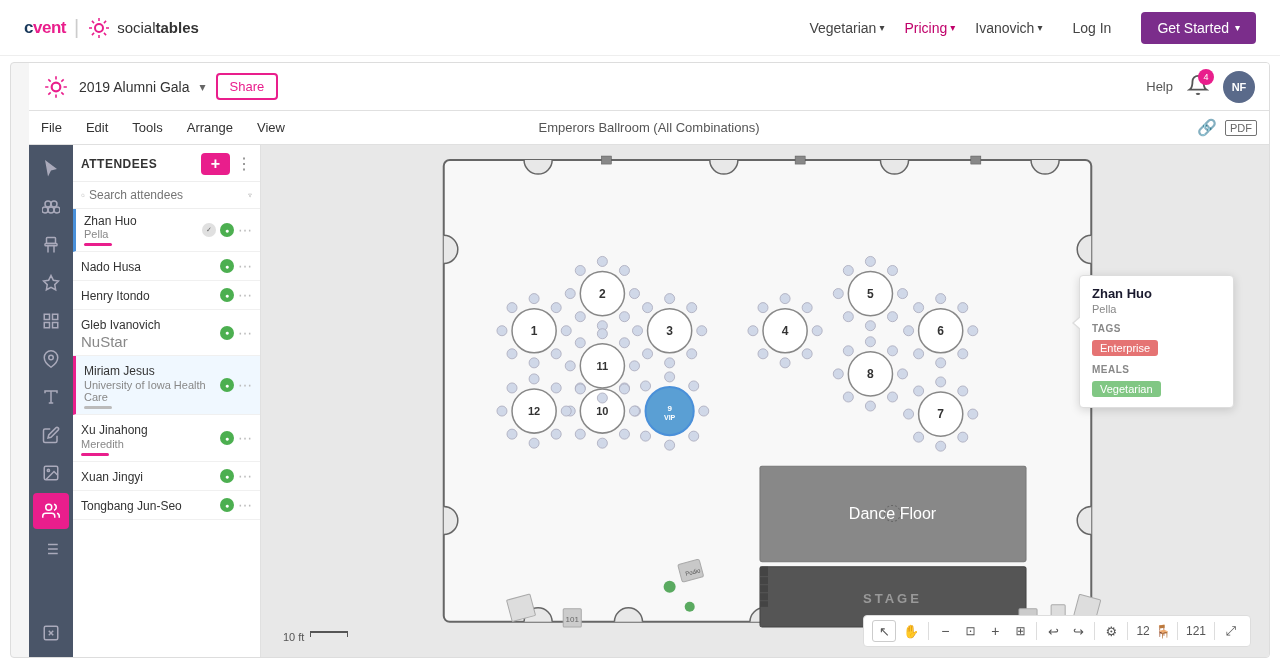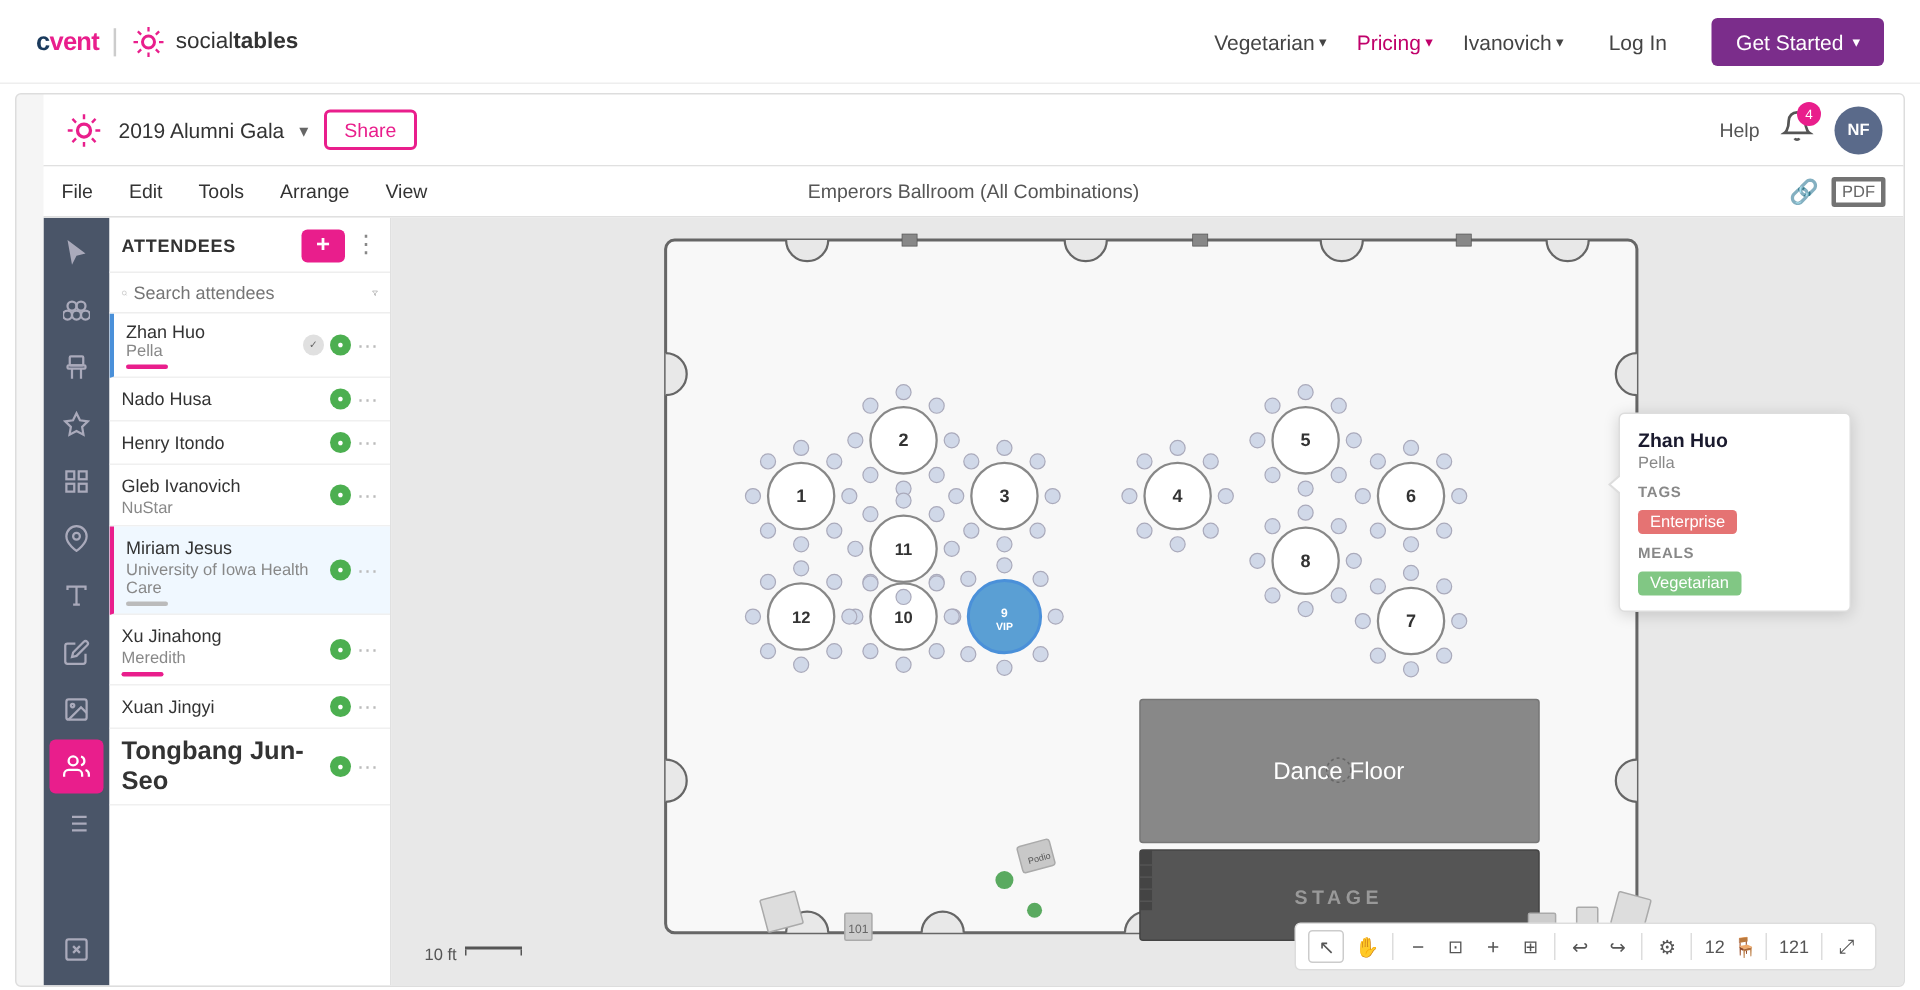--- a/index.html
+++ b/index.html
@@ -86,21 +86,21 @@
 
   <div style="display:flex;align-items:center;height:34px;background:#fff;border-bottom:1px solid #e0e0e0;flex-shrink:0;position:relative;">
     <span style="font-size:13px;color:#333;padding:0 12px;cursor:pointer;height:34px;display:flex;align-items:center;">File</span>
     <span style="font-size:13px;color:#333;padding:0 12px;cursor:pointer;height:34px;display:flex;align-items:center;">Edit</span>
     <span style="font-size:13px;color:#333;padding:0 12px;cursor:pointer;height:34px;display:flex;align-items:center;">Tools</span>
     <span style="font-size:13px;color:#333;padding:0 12px;cursor:pointer;height:34px;display:flex;align-items:center;">Arrange</span>
     <span style="font-size:13px;color:#333;padding:0 12px;cursor:pointer;height:34px;display:flex;align-items:center;">View</span>
     <span style="position:absolute;left:50%;transform:translateX(-50%);font-size:13px;color:#555;">Emperors Ballroom (All Combinations)</span>
     <div style="margin-left:auto;display:flex;align-items:center;gap:8px;padding-right:12px;">
       <span style="cursor:pointer;color:#666;font-size:16px;">🔗</span>
-      <span style="cursor:pointer;color:#666;font-size:11px;border:3px solid #737373;padding:1px 4px;border-radius:2px;">PDF</span>
+      <span style="cursor:pointer;color:#666;font-size:11px;border:1px solid #737373;padding:1px 4px;border-radius:2px;">PDF</span>
     </div>
   </div>
 
   <div style="display:flex;flex:1;overflow:hidden;">
 
     <div style="width:44px;background:#4a5568;display:flex;flex-direction:column;align-items:center;padding:6px 0;gap:2px;flex-shrink:0;">
       <div style="width:36px;height:36px;display:flex;align-items:center;justify-content:center;border-radius:4px;cursor:pointer;color:#aab;">
         <svg width="18" height="18" viewBox="0 0 24 24" fill="currentColor">
             <path d="M4 0l16 12-8 2-4 8z"></path>
           </svg>
@@ -248,21 +248,21 @@
               <div style="width:14px;height:14px;border-radius:50%;background:#4caf50;display:flex;align-items:center;justify-content:center;font-size:7px;color:#fff;">●</div>
               <span style="color:#bbb;font-size:14px;cursor:pointer;">⋯</span>
             </div>
           </div>
         </div>
 
         <div style="padding:5px 8px;border-bottom:1px solid #f0f0f0;cursor:pointer;">
           <div style="display:flex;align-items:center;justify-content:space-between;">
             <div>
               <span style="font-size:12px;color:#333;font-weight:500;">Gleb Ivanovich</span>
-              <div style="font-size:11px;color:#888;">NuStar</div>
+              <div style="font-size:15px;color:#888;">NuStar</div>
             </div>
             <div style="display:flex;align-items:center;gap:4px;">
               <div style="width:14px;height:14px;border-radius:50%;background:#4caf50;display:flex;align-items:center;justify-content:center;font-size:7px;color:#fff;">●</div>
               <span style="color:#bbb;font-size:14px;cursor:pointer;">⋯</span>
             </div>
           </div>
         </div>
 
         <div style="padding:5px 8px;border-bottom:1px solid #f0f0f0;cursor:pointer;background:#f0f8ff;border-left:3px solid #e91e8c;">
           <div style="display:flex;align-items:center;justify-content:space-between;">
@@ -300,21 +300,21 @@
             <div style="display:flex;align-items:center;gap:4px;">
               <div style="width:14px;height:14px;border-radius:50%;background:#4caf50;display:flex;align-items:center;justify-content:center;font-size:7px;color:#fff;">●</div>
               <span style="color:#bbb;font-size:14px;cursor:pointer;">⋯</span>
             </div>
           </div>
         </div>
 
         <div style="padding:5px 8px;border-bottom:1px solid #f0f0f0;cursor:pointer;">
           <div style="display:flex;align-items:center;justify-content:space-between;">
             <div>
-              <span style="font-size:17px;color:#333;font-weight:700;">Tongbang Jun-Seo</span>
+              <span style="font-size:12px;color:#333;font-weight:400;">Tongbang Jun-Seo</span>
             </div>
             <div style="display:flex;align-items:center;gap:4px;">
               <div style="width:14px;height:14px;border-radius:50%;background:#4caf50;display:flex;align-items:center;justify-content:center;font-size:7px;color:#fff;">●</div>
               <span style="color:#bbb;font-size:14px;cursor:pointer;">⋯</span>
             </div>
           </div>
         </div>
 
       </div>
     </div>

